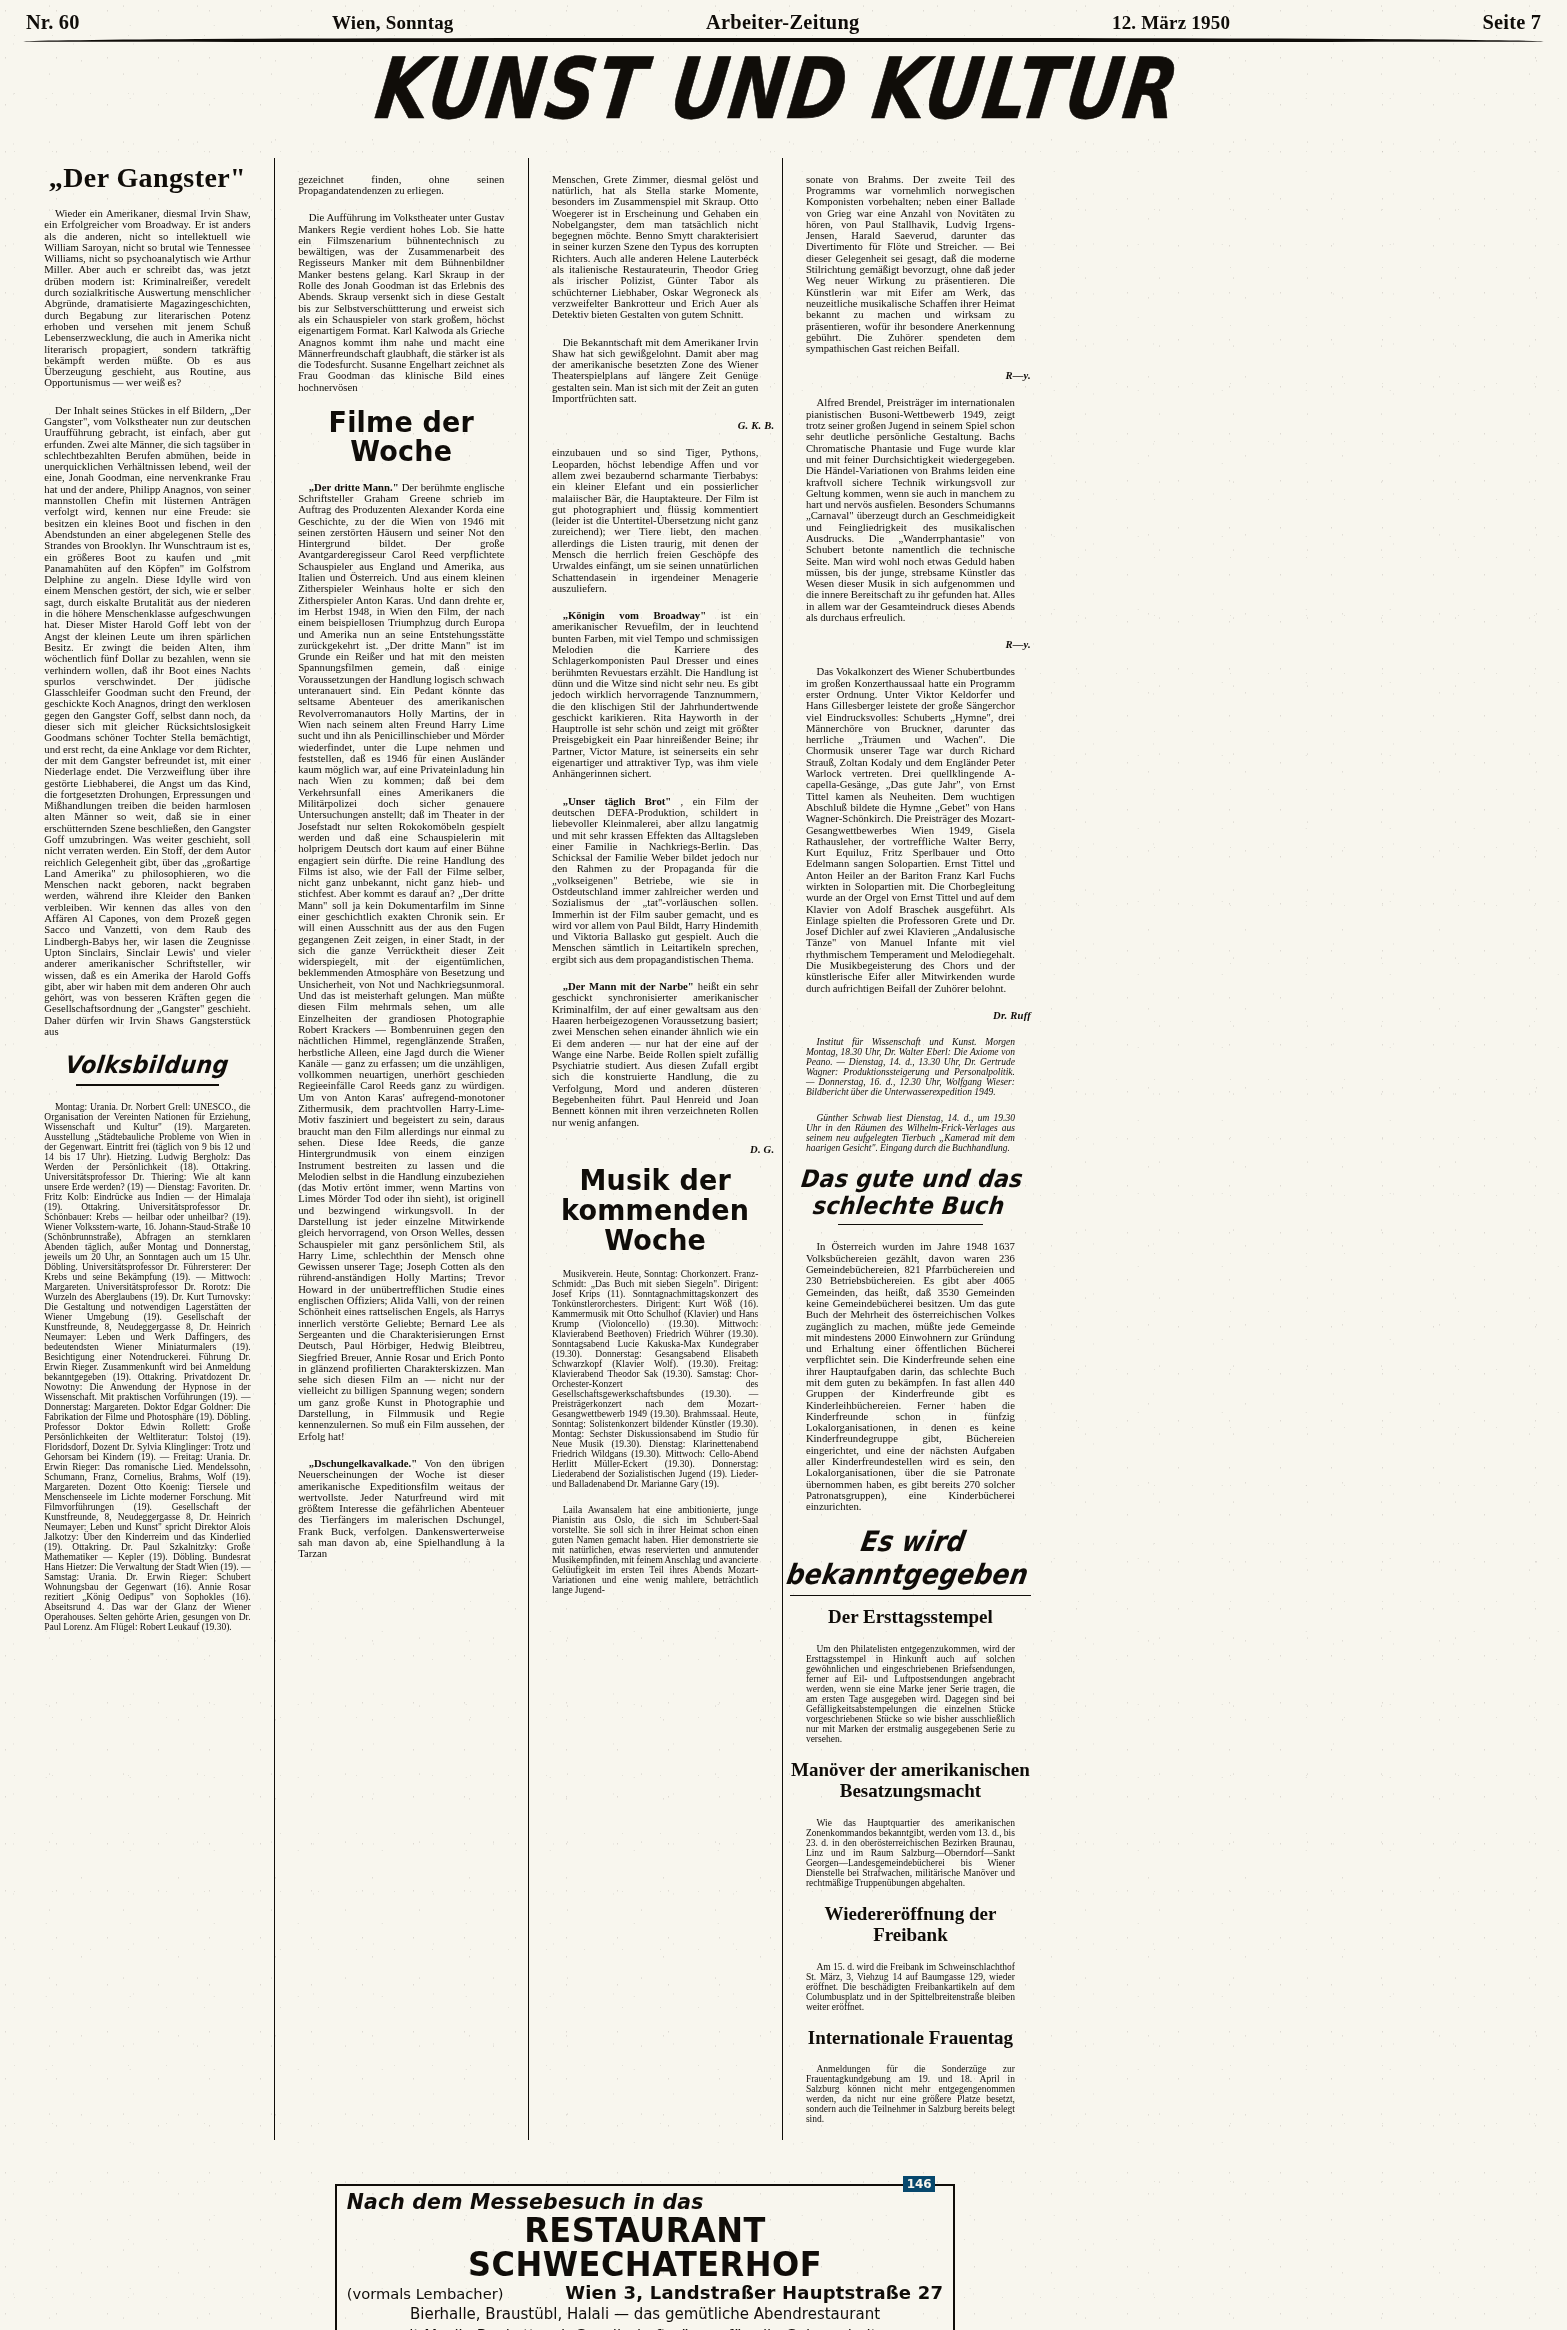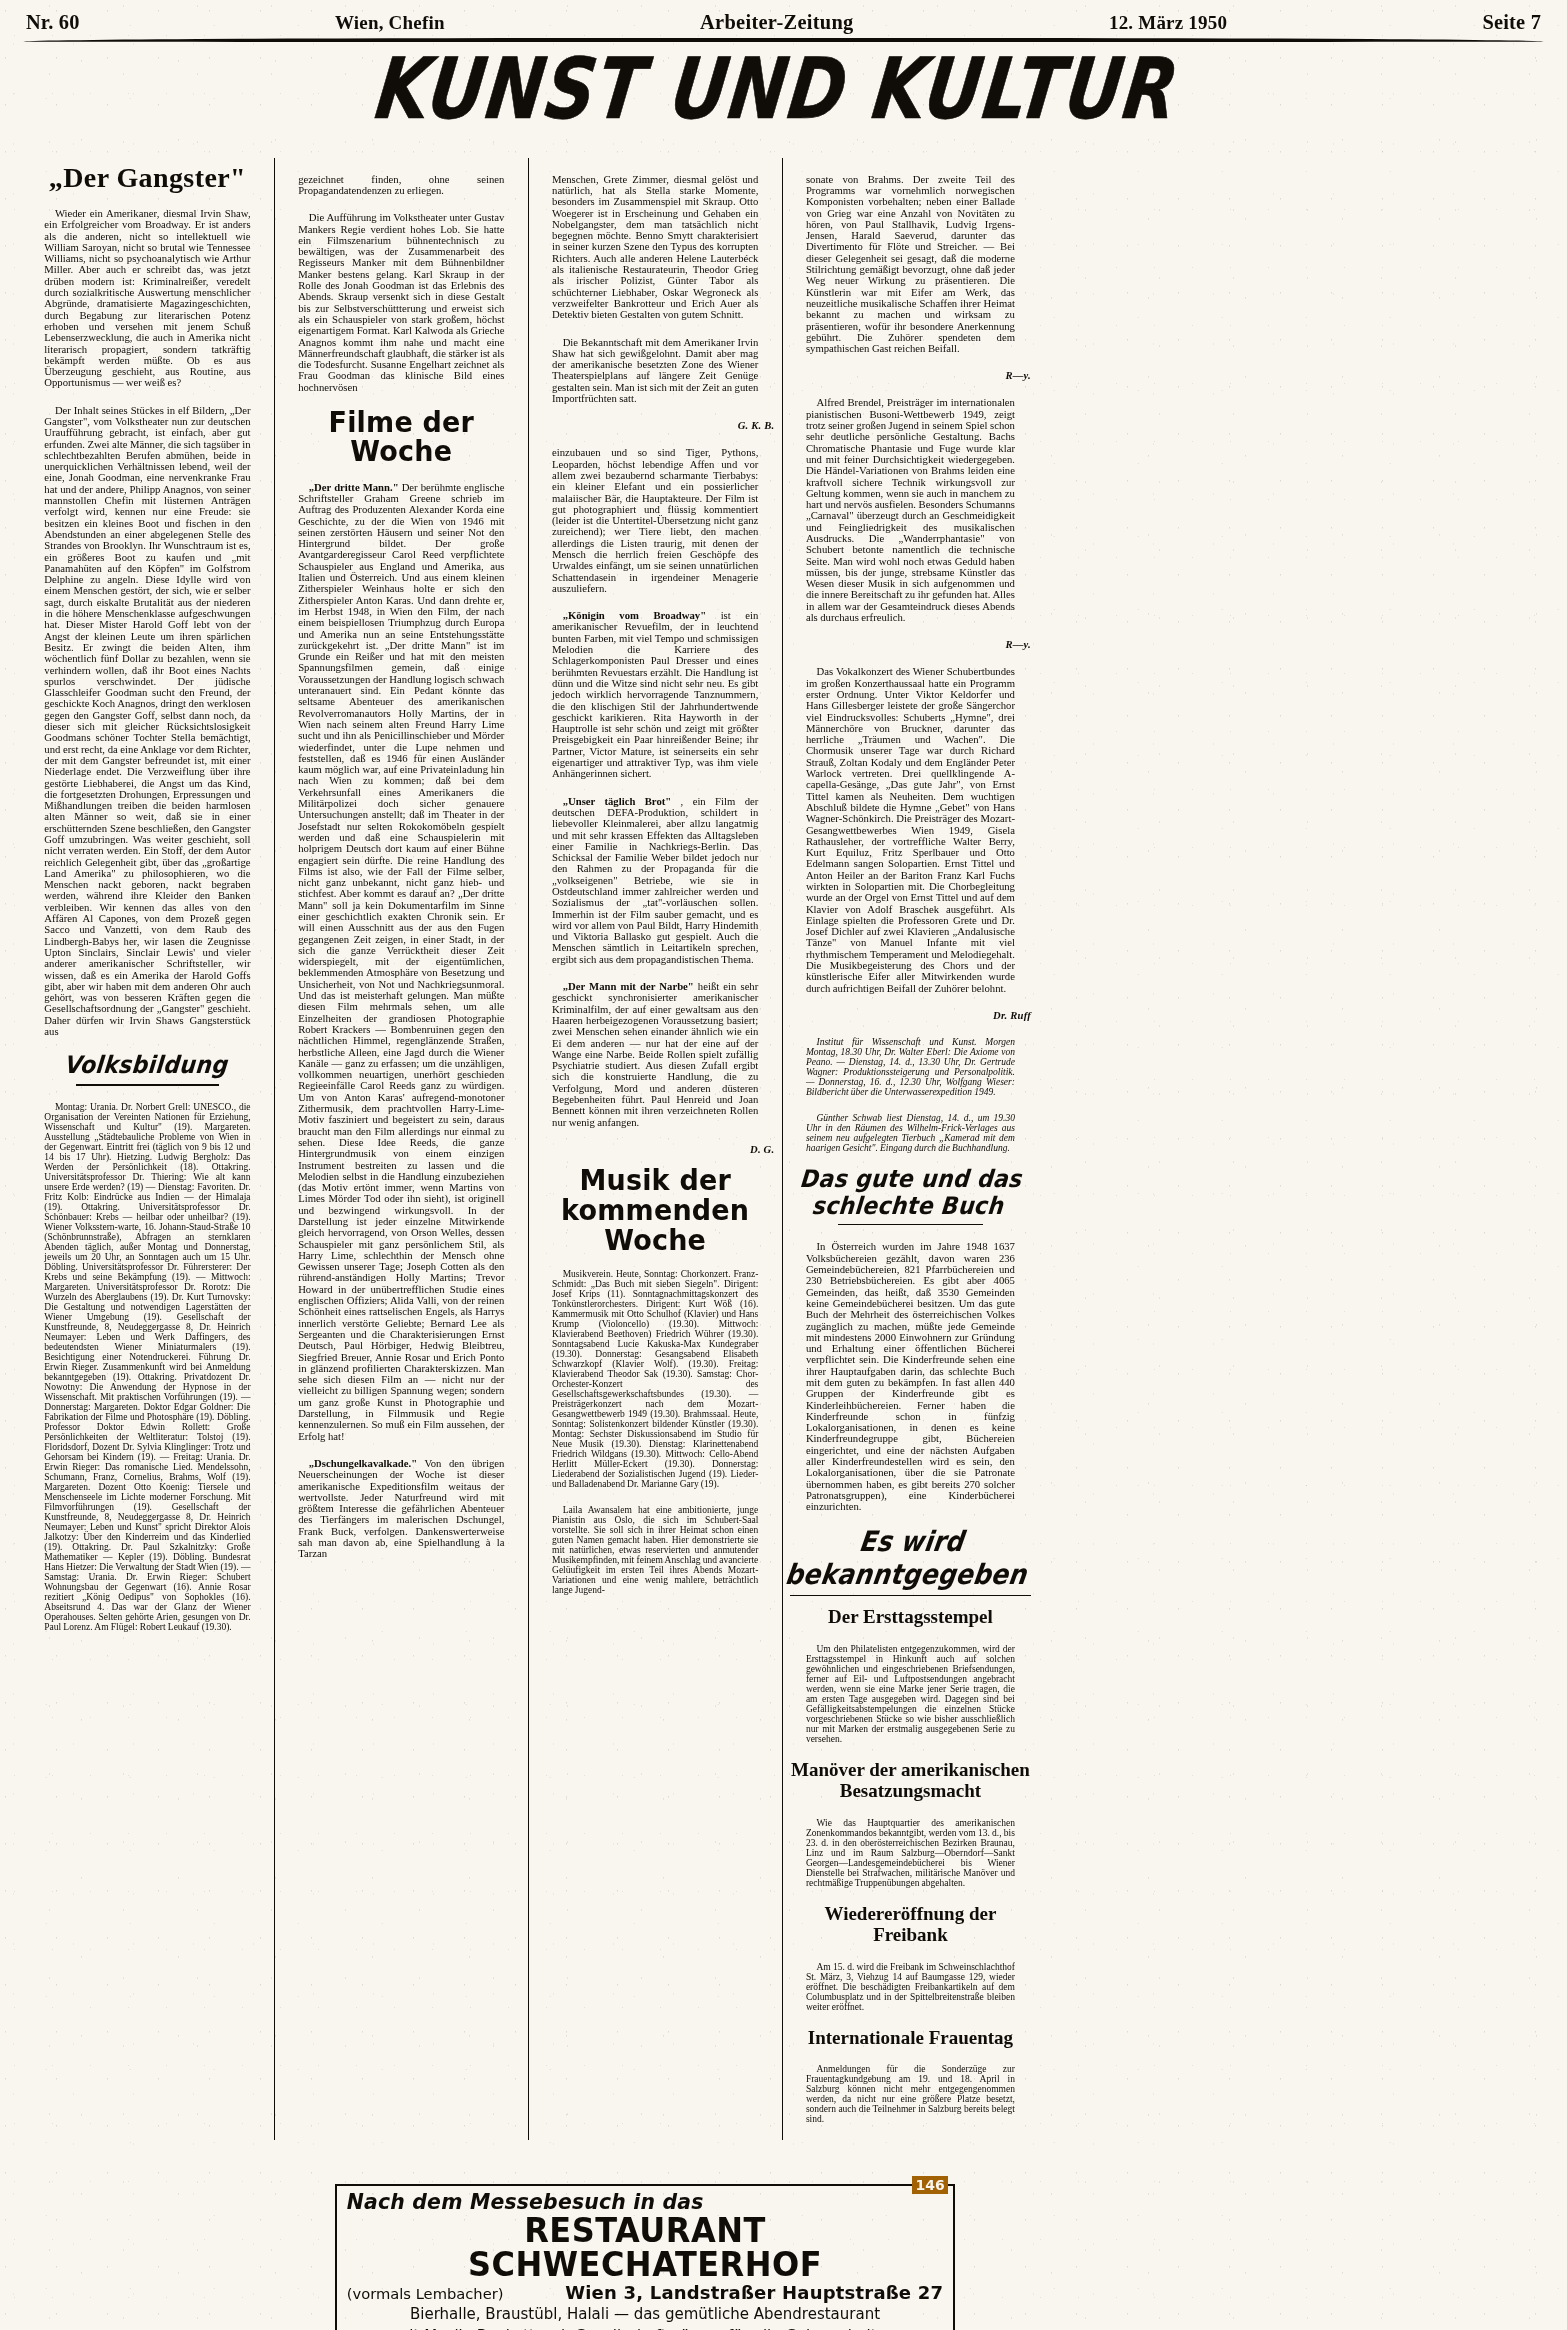--- a/index.html
+++ b/index.html
@@ -182,24 +182,24 @@
   .ad-row .left{font-size:14.7px;text-align:center;}
   .ad-row .right{font-weight:bold;font-size:18px;letter-spacing:0.2px;}
   .ad-center{
     font-family:"DejaVu Sans", sans-serif;
     font-size:15px;
     text-align:center;
     line-height:1.28;
     margin:2.4px 0 1.6px 0;
   }
   .ad-badge{
-    position:absolute;right:5px;top:-9.8px;
-    font-family:"DejaVu Sans", sans-serif;
-    font-size:14px;font-weight:bold;
-    background:#a16207;color:#f3f1ea;
+    position:absolute;right:18px;top:-9.8px;
+    font-family:"DejaVu Sans", sans-serif;
+    font-size:12px;font-weight:bold;
+    background:#0c4a6e;color:#f3f1ea;
     padding:0.8px 3.3px;
   }
   
   .script-head{
     font-family:"DejaVu Sans", sans-serif;
     font-style:italic;font-weight:bold;
     font-size:25px;
     text-align:center;
     letter-spacing:0.2px;
     transform:skewX(-10deg) scaleY(1.12);
@@ -210,21 +210,21 @@
   .tiny.it{font-style:italic;}
 </style>
 </head>
 <body>
 
 <div class="page">
 
   <div class="masthead">
     <div class="mast-line">
       <span class="issue">Nr. 60</span>
-      <span class="place">Wien, Chefin</span>
+      <span class="place">Wien, Sonntag</span>
       <span class="paper">Arbeiter-Zeitung</span>
       <span class="date">12. März 1950</span>
       <span class="pg">Seite 7</span>
     </div>
     <div class="mast-rule"></div>
     <div class="kicker">KUNST UND KULTUR</div>
   </div>
 
   <div class="cols">
 

